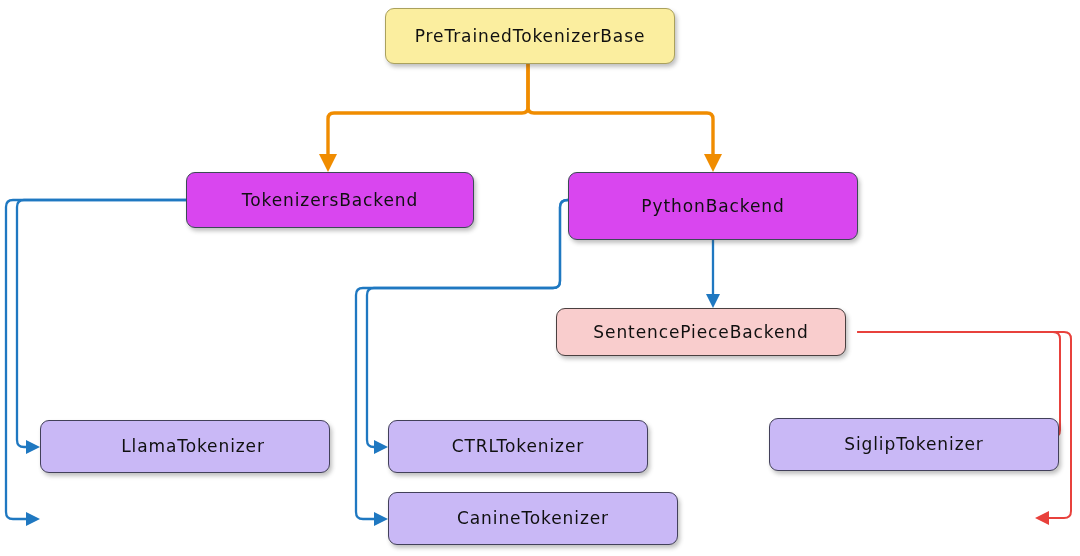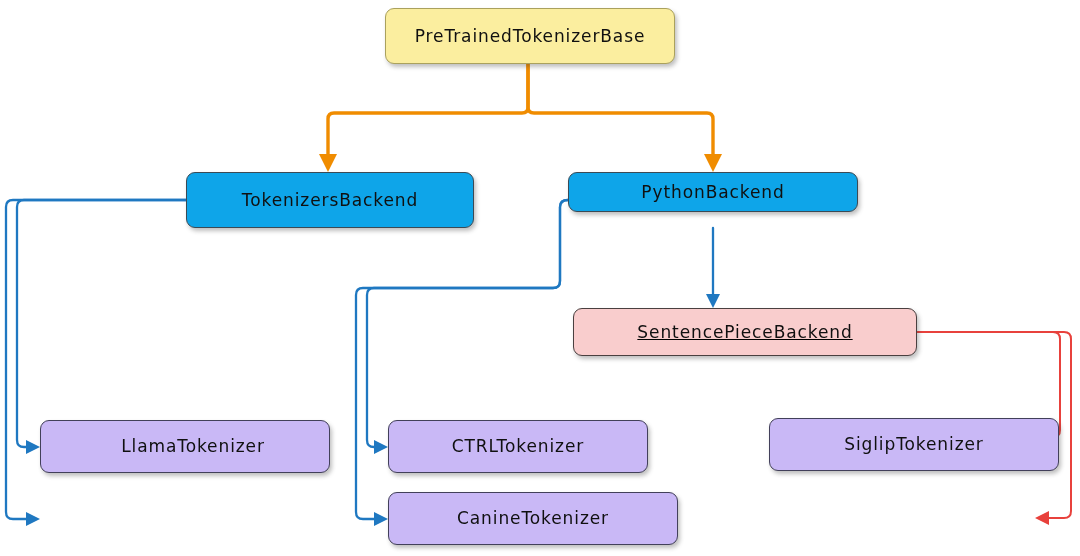--- a/index.html
+++ b/index.html
@@ -31,21 +31,21 @@
   .node .label {
     font-family: "DejaVu Sans", sans-serif;
     font-size: 17px;
     letter-spacing: 0.9px;
     color: #101010;
     white-space: nowrap;
     text-align: center;
     line-height: 1;
   }
   .node.root   { background: #fbee9f; border-color: #aaa15d; }
-  .node.blue   { background: #0ea5e9; border-color: #3b4a55; }
+  .node.blue   { background: #d946ef; border-color: #3b4a55; }
   .node.pink   { background: #f9cdcd; border-color: #4a4040; }
   .node.purple { background: #c9b8f6; border-color: #42405a; }
 
   svg.edges {
     position: absolute;
     left: 0; top: 0;
     width: 1080px; height: 556px;
     z-index: 1;
     overflow: visible;
   }
@@ -94,25 +94,25 @@
   </svg>
 
   <div class="node root" style="left:385px; top:8px; width:290px; height:56px;">
     <span class="label">PreTrainedTokenizerBase</span>
   </div>
 
   <div class="node blue" style="left:186px; top:172px; width:288px; height:56px;">
     <span class="label">TokenizersBackend</span>
   </div>
 
-  <div class="node blue" style="left:568px; top:172px; width:290px; height:40px;">
+  <div class="node blue" style="left:568px; top:172px; width:290px; height:68px;">
     <span class="label">PythonBackend</span>
   </div>
 
-  <div class="node pink" style="left:573px; top:308px; width:344px; height:48px;text-decoration:underline;">
+  <div class="node pink" style="left:556px; top:308px; width:290px; height:48px;">
     <span class="label">SentencePieceBackend</span>
   </div>
 
   <div class="node purple" style="left:40px; top:420px; width:290px; height:53px;padding-left:16px;">
     <span class="label">LlamaTokenizer</span>
   </div>
 
 
   <div class="node purple" style="left:388px; top:420px; width:260px; height:53px;">
     <span class="label">CTRLTokenizer</span>

